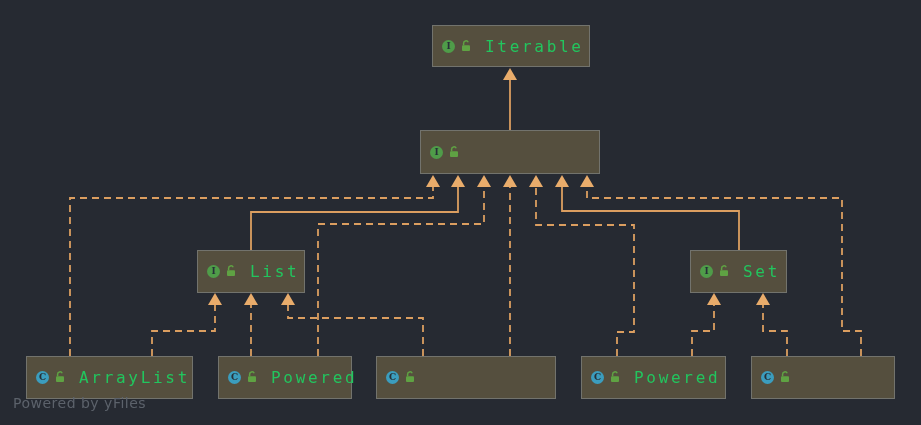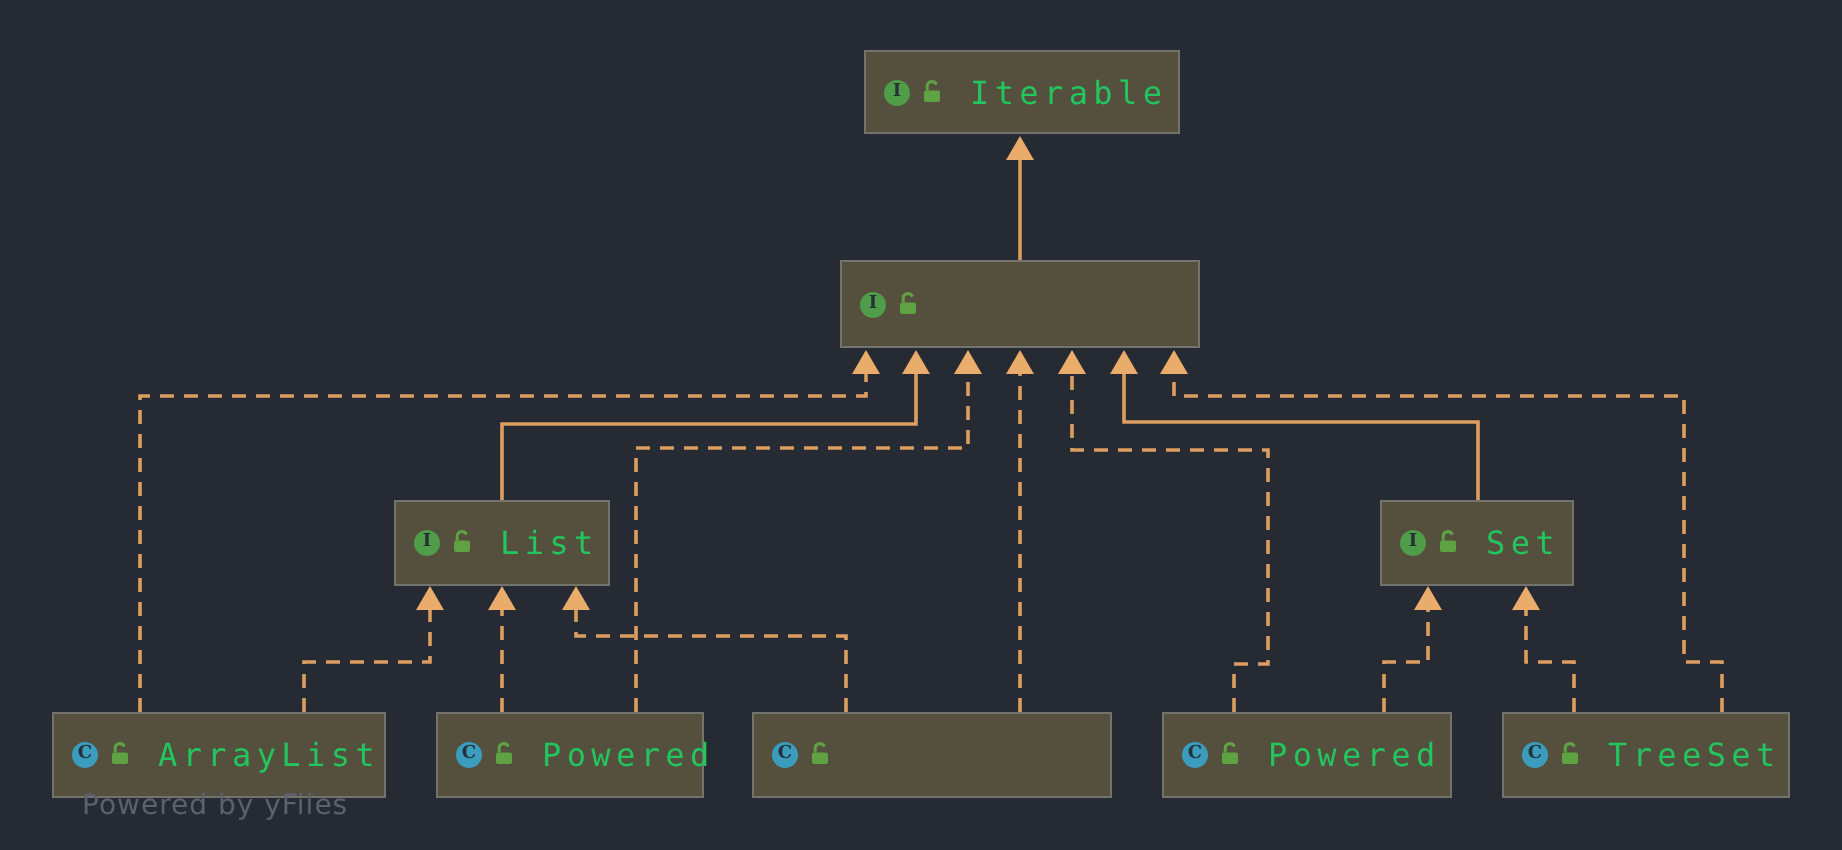--- a/index.html
+++ b/index.html
@@ -41,21 +41,20 @@
     color:#22c55e;
     white-space:nowrap;
   }
   .watermark{
     position:absolute;
     left:13px;top:395px;
     font-family:"DejaVu Sans","Liberation Sans",sans-serif;
     font-size:14px;
     color:#5c626b;
     letter-spacing:0.5px;
-    margin-left:28px;
   }
 </style>
 </head>
 <body>
 
 <div class="canvas">
   <svg id="edges-layer" viewBox="0 0 921 425">
       <polyline points="510,131 510,78" fill="none" stroke="#db9e60" stroke-width="1.8"></polyline>
       <polygon points="510,68 503,80 517,80" fill="#e9ac6b"></polygon>
       <polyline points="251,250 251,212 458,212 458,185" fill="none" stroke="#db9e60" stroke-width="1.8"></polyline>
@@ -145,17 +144,16 @@
             <path d="M3.6 5.2 V3.4 A2.4 2.4 0 0 1 8.2 2.3" fill="none" stroke="#5fa243" stroke-width="1.5"></path>
           </svg></span>
         <span class="label">Powered</span>
       </div>
       <div class="node" style="left: 751px; top: 356px; width: 144px; height: 43px;">
         <span class="type-icon cls">C</span>
         <span><svg class="lock" width="12" height="12" viewBox="0 0 12 12">
             <rect x="2" y="5.2" width="8" height="5.8" rx="1" fill="#5fa243"></rect>
             <path d="M3.6 5.2 V3.4 A2.4 2.4 0 0 1 8.2 2.3" fill="none" stroke="#5fa243" stroke-width="1.5"></path>
           </svg></span>
-        <span class="label">TreeSet</span>
       </div>
     </div>
   <div class="watermark">Powered by yFiles</div>
 </div>
 
 </body></html>

